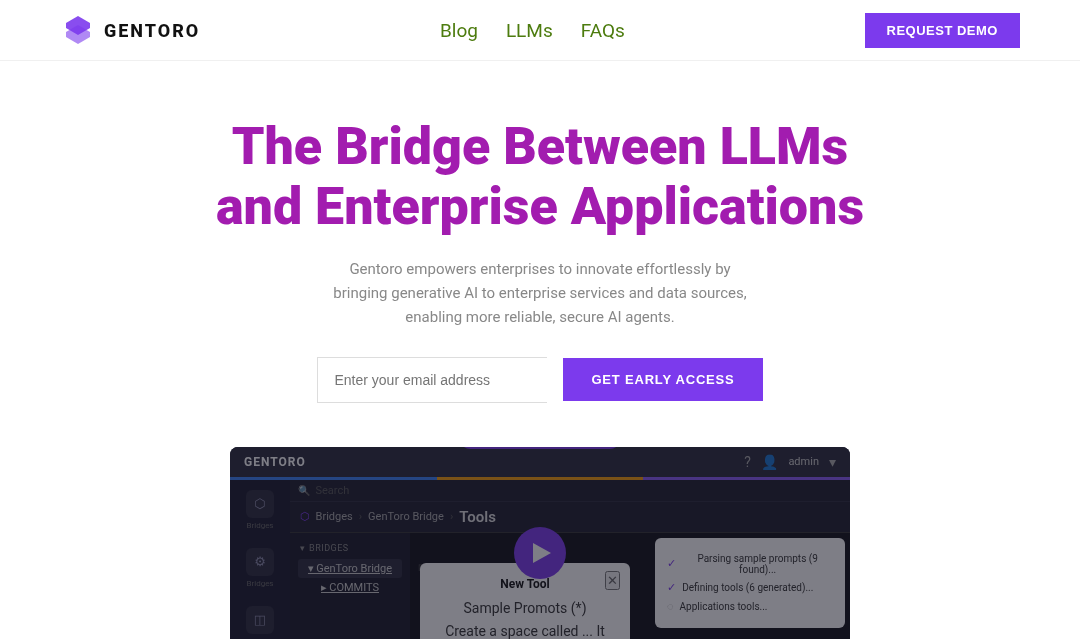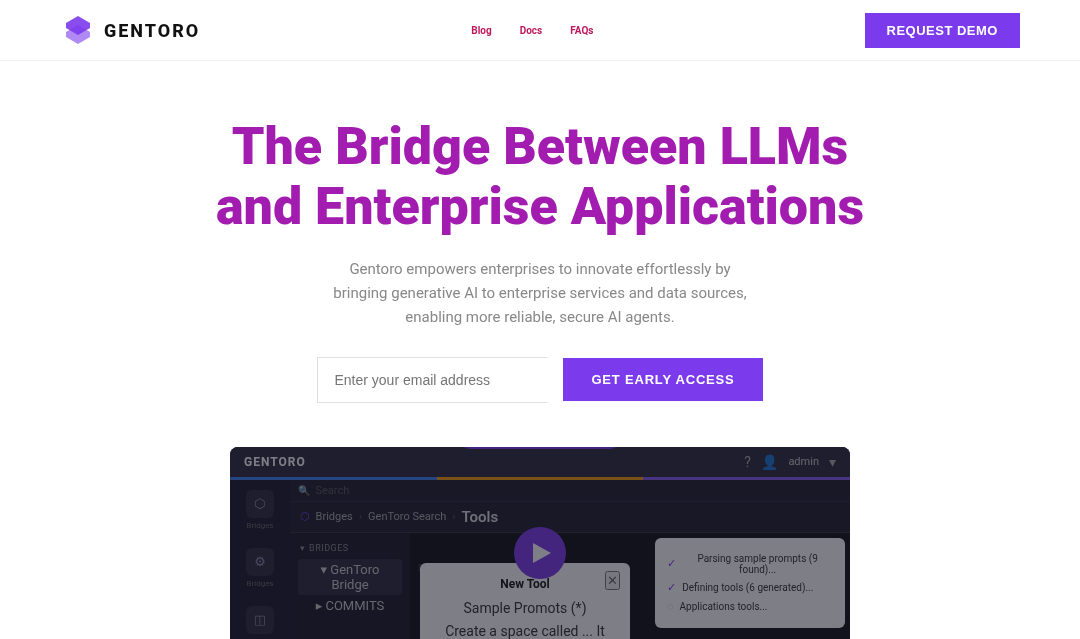--- a/index.html
+++ b/index.html
@@ -45,23 +45,23 @@
     }
 
     nav {
       display: flex;
       align-items: center;
       gap: 28px;
     }
 
     nav a {
       text-decoration: none;
-      color: #be185d;
-      font-size: 10px;
-      font-weight: 700;
+      color: #4d7c0f;
+      font-size: 19px;
+      font-weight: 400;
     }
 
     .request-demo-btn {
       background: #7c3aed;
       color: #fff;
       border: none;
       padding: 10px 22px;
       font-size: 13px;
       font-weight: 700;
       letter-spacing: 0.5px;
@@ -299,24 +299,25 @@
       letter-spacing: 0.5px;
       margin-bottom: 4px;
       padding: 2px;
       display: flex;
       align-items: center;
       gap: 4px;
     }
 
     .panel-item {
       color: #ccc;
-      font-size: 13px;
+      font-size: 11px;
       padding: 3px 5px;
       border-radius: 3px;
       cursor: pointer;
+      text-decoration: underline;
     }
 
     .panel-item.active {
       background: #2a2a3c;
     }
 
     
     .right-panel {
       flex: 1;
       background: #22222f;
@@ -485,21 +486,21 @@
   <div class="logo-area">
     <svg class="logo-icon" viewBox="0 0 36 36" fill="none" xmlns="http://www.w3.org/2000/svg">
       <polygon points="18,4 30,11 30,16 18,23 6,16 6,11" fill="#7c3aed" opacity="0.9"></polygon>
       <polygon points="18,13 30,20 30,25 18,32 6,25 6,20" fill="#7c3aed" opacity="0.6"></polygon>
     </svg>
     <span class="logo-text">GENTORO</span>
   </div>
 
   <nav>
     <a href="#">Blog</a>
-    <a href="#">Docs</a>
+    <a href="#">LLMs</a>
     <a href="#">FAQs</a>
   </nav>
 
   <button class="request-demo-btn">REQUEST DEMO</button>
 </header>
 
 <section class="hero">
   <h1 class="hero-title">
     <span>The Bridge Between LLMs</span><br>
     <span>and Enterprise Applications</span>
@@ -551,21 +552,21 @@
 
         <div class="search-bar">
           <span class="search-icon-small">🔍</span>
           <span class="search-text">Search</span>
         </div>
 
         <div class="breadcrumb-row">
           <span class="breadcrumb-icon">⬡</span>
           <span class="breadcrumb-text">Bridges</span>
           <span class="breadcrumb-sep">›</span>
-          <span class="breadcrumb-text">GenToro Search</span>
+          <span class="breadcrumb-text">GenToro Bridge</span>
           <span class="breadcrumb-sep">›</span>
           <span class="breadcrumb-active">Tools</span>
         </div>
 
         <div class="content-panels">
 
           <div class="left-panel">
             <div class="panel-header">
               <span>▾</span>
               <span>BRIDGES</span>

